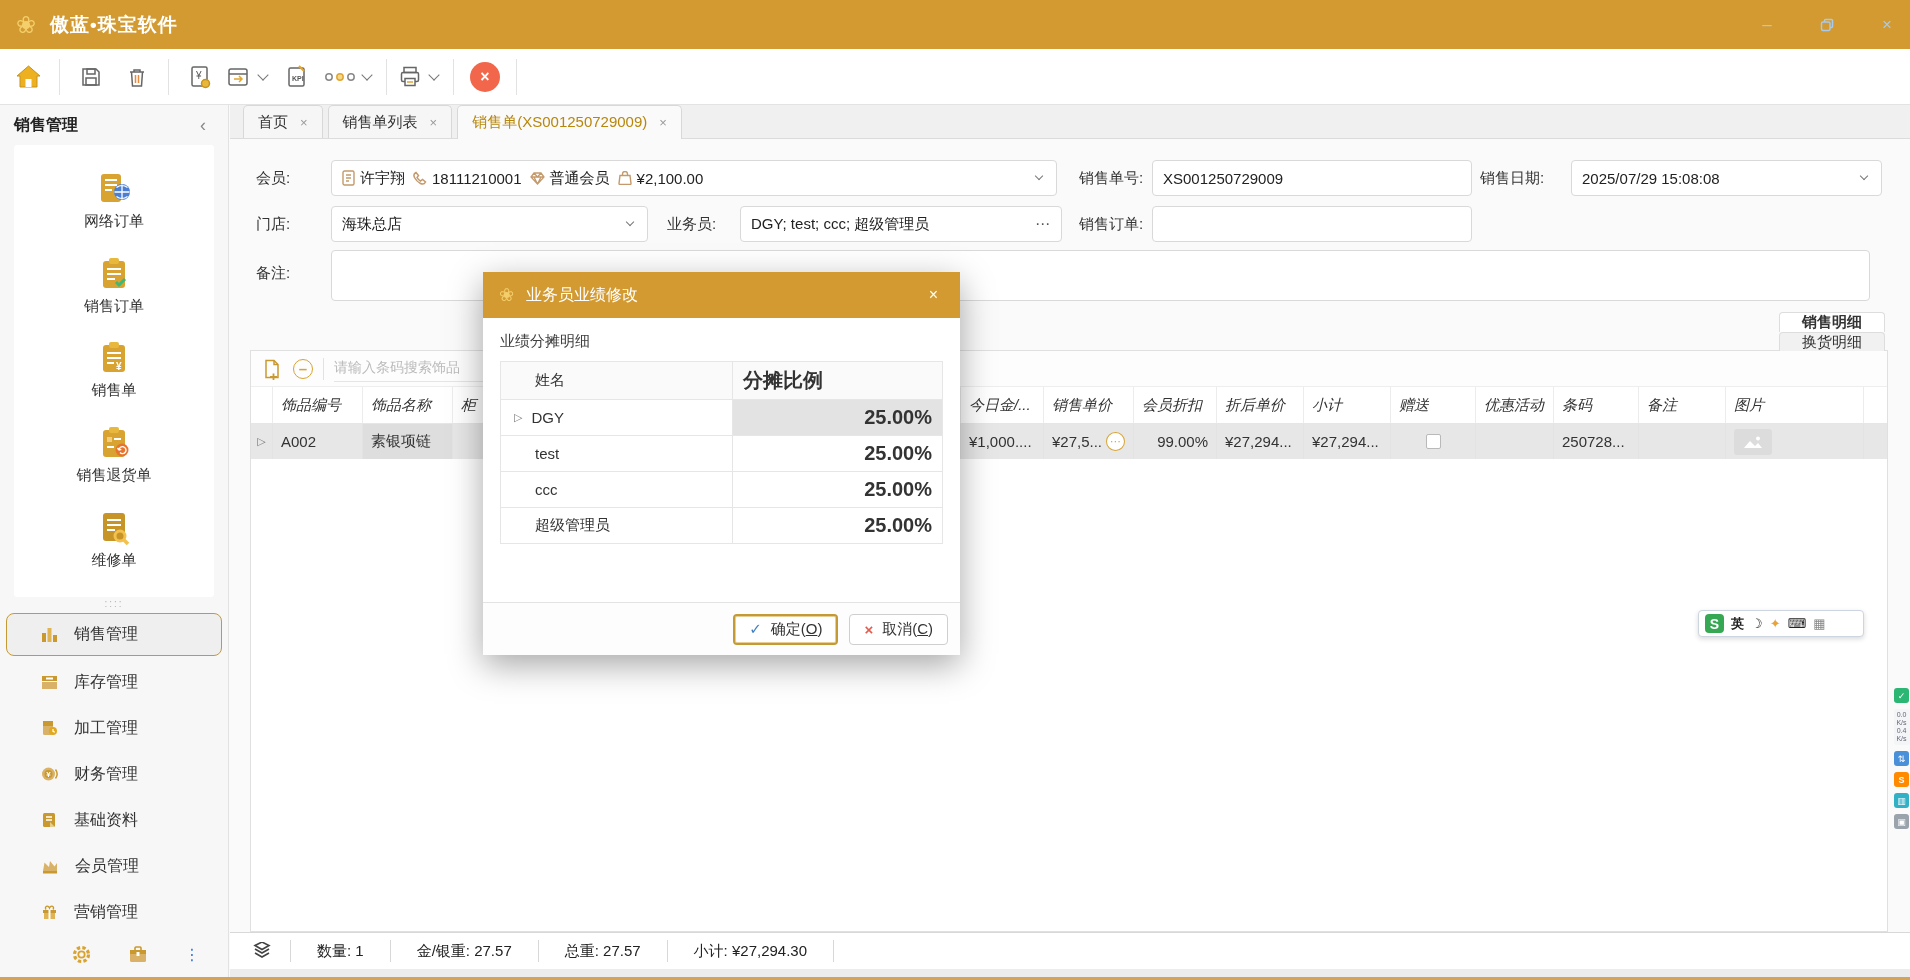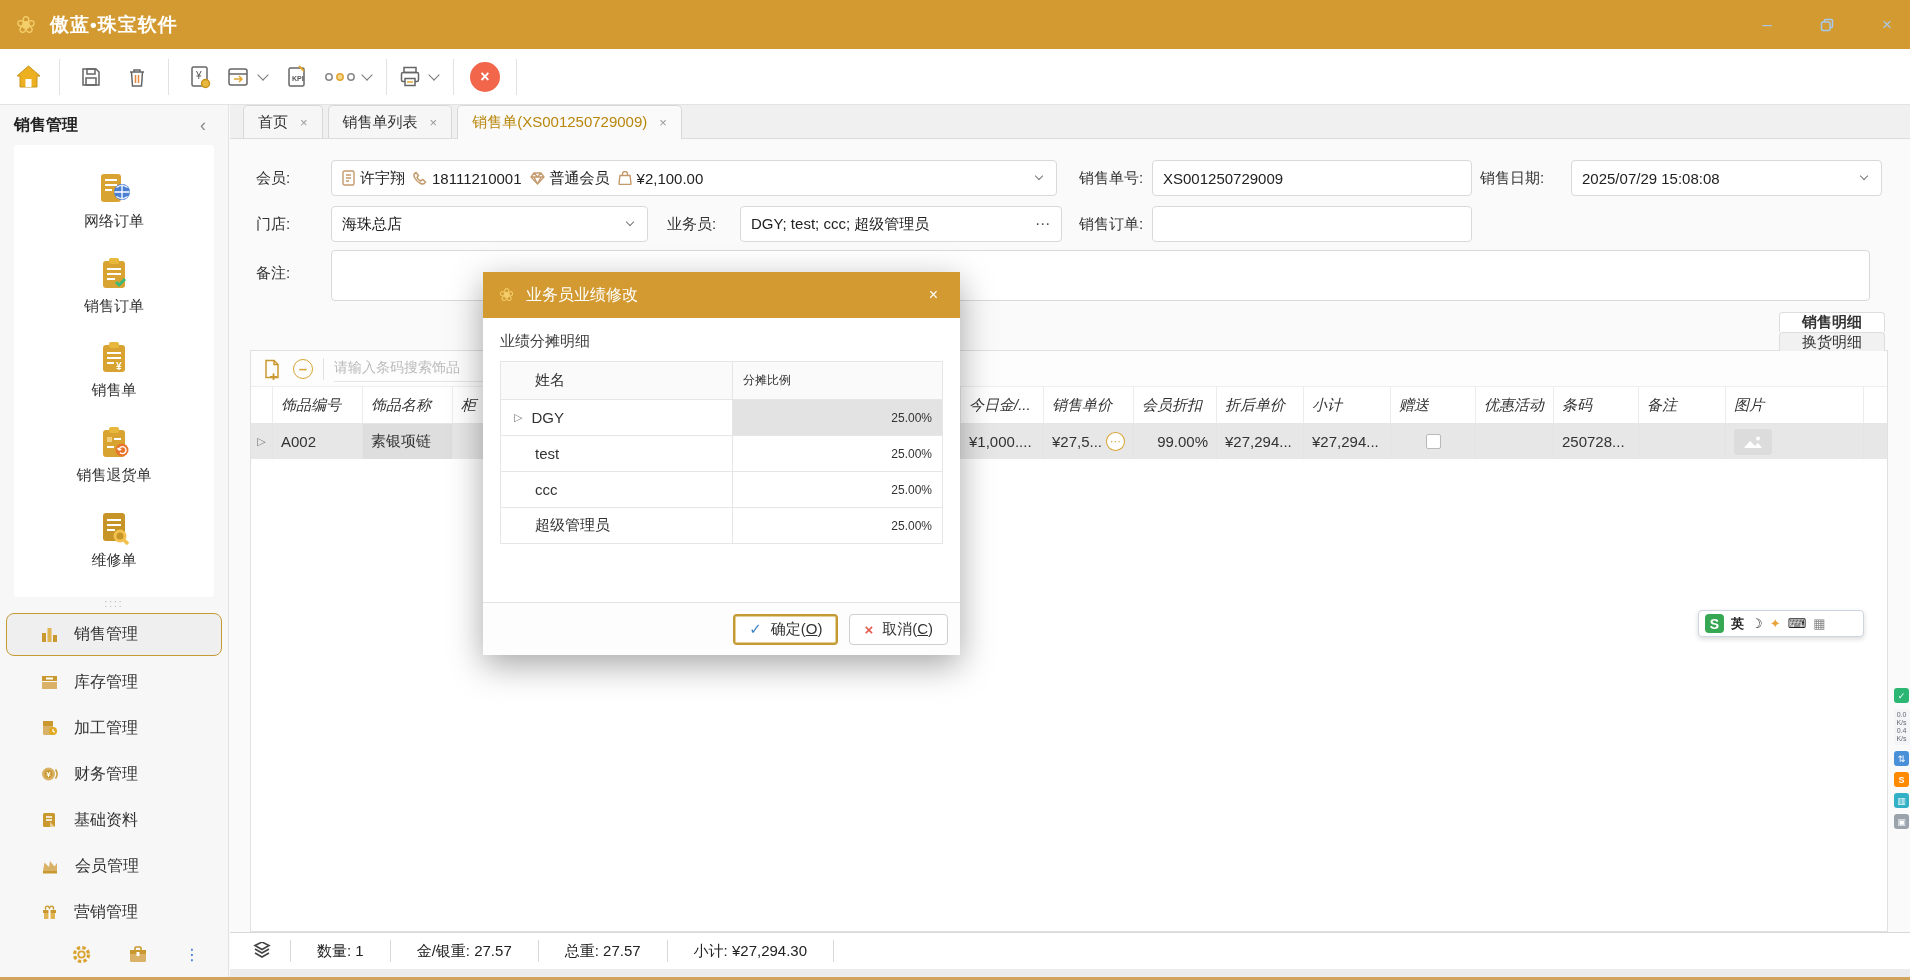--- a/index.html
+++ b/index.html
@@ -89,21 +89,21 @@
   .dlg-title { height:46px; background:#D29A31; display:flex; align-items:center; padding:0 16px; color:#fff; }
   .dlg-title .flower { color:#F3CE6B; font-size:18px; margin-right:12px; }
   .dlg-title .txt { font-size:16px; }
   .dlg-title .dx { margin-left:auto; font-size:16px; color:#fff; cursor:pointer; padding:2px 6px; }
   .dlg-section { font-size:15px; color:#404040; padding:14px 17px 10px 17px; }
   .dlg-table { margin:0 17px; border:1px solid #e6e6e6; border-bottom:none; }
   .dt-row { display:flex; border-bottom:1px solid #e6e6e6; }
   .dt-row.head { background:#fafafa; height:38px; }
   .dt-row.body { height:36px; background:#fff; }
   .dt-name { width:232px; display:flex; align-items:center; padding-left:13px; gap:9px; font-size:15px; border-right:1px solid #e6e6e6; }
-  .dt-ratio { flex:1; display:flex; align-items:center; padding:0 10px; font-size:12px; }
+  .dt-ratio { flex:1; display:flex; align-items:center; padding:0 10px; font-size:20px;font-weight:bold; }
   .dt-ratio.val { justify-content:flex-end; }
   .dt-ratio.sel { background:#e3e3e3; }
   .dlg-footer { margin-top:auto; border-top:1px solid #e3e3e3; height:53px; display:flex; align-items:center; justify-content:flex-end; gap:11px; padding-right:12px; background:#fdfdfd; }
   .dlg-btn { height:31px; padding:0 14px; display:flex; align-items:center; gap:9px; background:#fff; border:1px solid #cfcfcf; border-radius:4px; font-size:15px; color:#333; cursor:pointer; }
   .dlg-btn.primary { border:2px solid #C49A35; box-shadow:0 0 0 1px #E6CE96 inset; }
   .dlg-btn .ok-ck { color:#3E7FC1; font-weight:bold; }
   .dlg-btn .ca-x { color:#E35D4F; font-weight:bold; }
   .dlg-btn u { text-decoration:underline; }
 
   

